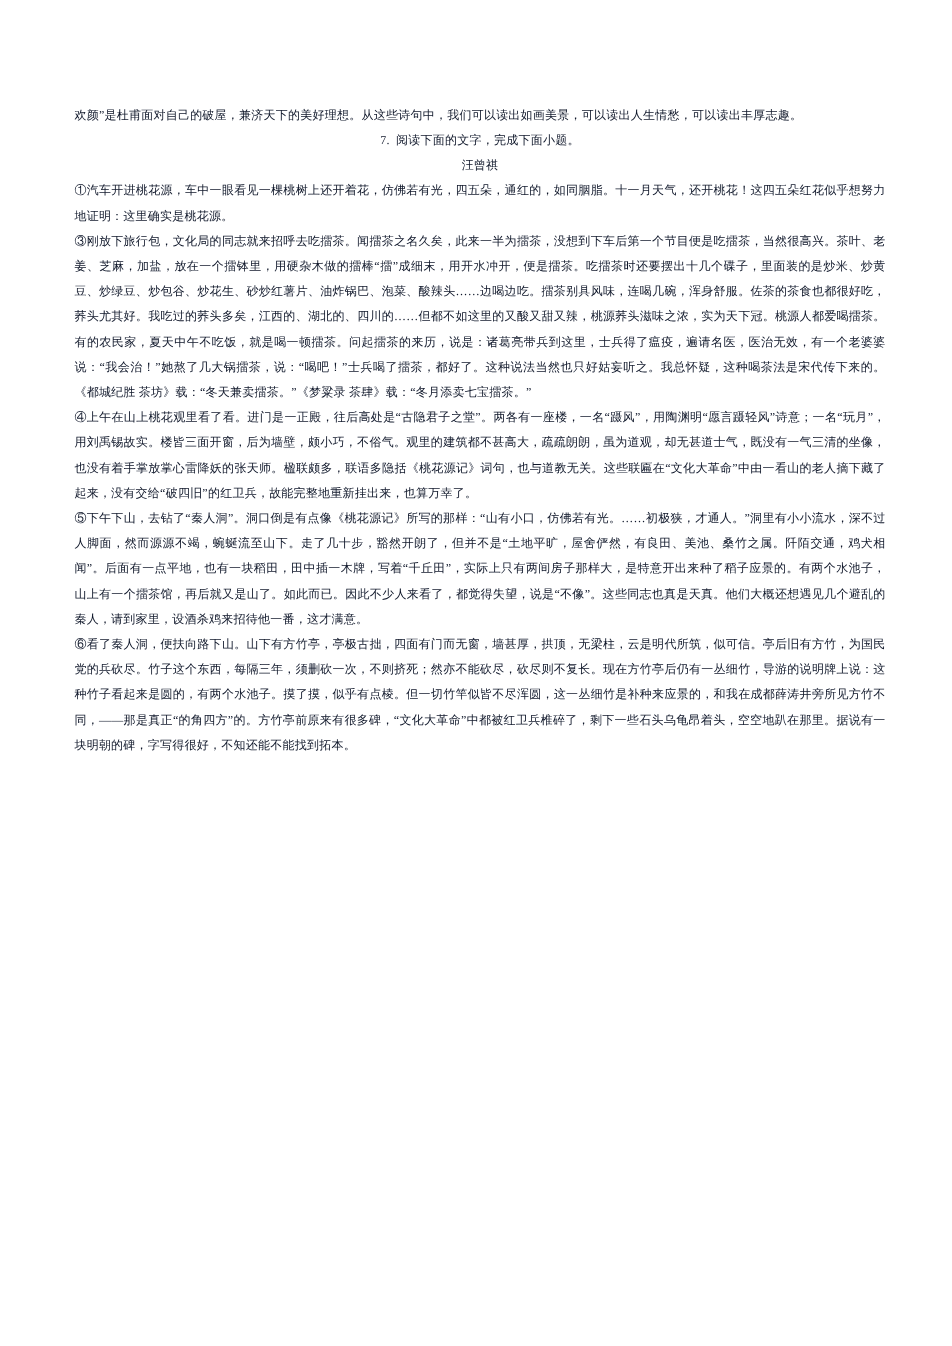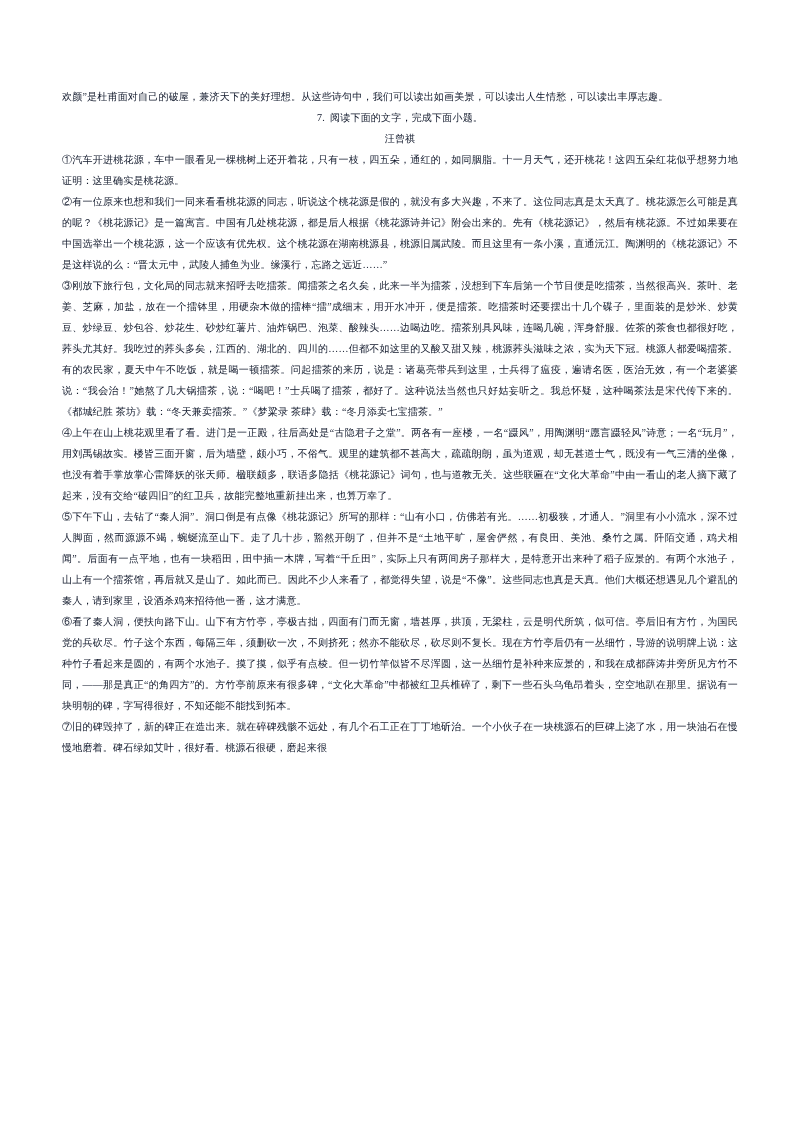--- a/index.html
+++ b/index.html
@@ -41,28 +41,26 @@
 <div class="page">
   <div class="doc">
 
     <p>欢颜”是杜甫面对自己的破屋，兼济天下的美好理想。从这些诗句中，我们可以读出如画美景，可以读出人生情愁，可以读出丰厚志趣。</p>
 
     <p class="single-line"><span>7.</span> <span>阅读下面的文字，完成下面小题。</span></p>
 
 
     <p class="single-line">汪曾祺</p>
 
-    <p>①汽车开进桃花源，车中一眼看见一棵桃树上还开着花，只有一枝，四五朵，通红的，如同胭脂。十一月天气，还开桃花！这四五朵红花似乎想努力地证明：这里确实是桃花源。</p>
+    <p>①汽车开进桃花源，车中一眼看见一棵桃树上还开着花，仿佛若有光，四五朵，通红的，如同胭脂。十一月天气，还开桃花！这四五朵红花似乎想努力地证明：这里确实是桃花源。</p>
 
-    <p>②有一位原来也想和我们一同来看看桃花源的同志，听说这个桃花源是假的，就没有多大兴趣，不来了。这位同志真是太天真了。桃花源怎么可能是真的呢？《桃花源记》是一篇寓言。中国有几处桃花源，都是后人根据《桃花源诗并记》附会出来的。先有《桃花源记》，然后有桃花源。不过如果要在中国选举出一个桃花源，这一个应该有优先权。这个桃花源在湖南桃源县，桃源旧属武陵。而且这里有一条小溪，直通沅江。陶渊明的《桃花源记》不是这样说的么：“晋太元中，武陵人捕鱼为业。缘溪行，忘路之远近……”</p>
 
     <p>③刚放下旅行包，文化局的同志就来招呼去吃擂茶。闻擂茶之名久矣，此来一半为擂茶，没想到下车后第一个节目便是吃擂茶，当然很高兴。茶叶、老姜、芝麻，加盐，放在一个擂钵里，用硬杂木做的擂棒“擂”成细末，用开水冲开，便是擂茶。吃擂茶时还要摆出十几个碟子，里面装的是炒米、炒黄豆、炒绿豆、炒包谷、炒花生、砂炒红薯片、油炸锅巴、泡菜、酸辣头……边喝边吃。擂茶别具风味，连喝几碗，浑身舒服。佐茶的茶食也都很好吃，荞头尤其好。我吃过的荞头多矣，江西的、湖北的、四川的……但都不如这里的又酸又甜又辣，桃源荞头滋味之浓，实为天下冠。桃源人都爱喝擂茶。有的农民家，夏天中午不吃饭，就是喝一顿擂茶。问起擂茶的来历，说是：诸葛亮带兵到这里，士兵得了瘟疫，遍请名医，医治无效，有一个老婆婆说：“我会治！”她熬了几大锅擂茶，说：“喝吧！”士兵喝了擂茶，都好了。这种说法当然也只好姑妄听之。我总怀疑，这种喝茶法是宋代传下来的。《都城纪胜 茶坊》载：“冬天兼卖擂茶。”《梦粱录 茶肆》载：“冬月添卖七宝擂茶。”</p>
 
     <p>④上午在山上桃花观里看了看。进门是一正殿，往后高处是“古隐君子之堂”。两各有一座楼，一名“蹑风”，用陶渊明“愿言蹑轻风”诗意；一名“玩月”，用刘禹锡故实。楼皆三面开窗，后为墙壁，颇小巧，不俗气。观里的建筑都不甚高大，疏疏朗朗，虽为道观，却无甚道士气，既没有一气三清的坐像，也没有着手掌放掌心雷降妖的张天师。楹联颇多，联语多隐括《桃花源记》词句，也与道教无关。这些联匾在“文化大革命”中由一看山的老人摘下藏了起来，没有交给“破四旧”的红卫兵，故能完整地重新挂出来，也算万幸了。</p>
 
     <p>⑤下午下山，去钻了“秦人洞”。洞口倒是有点像《桃花源记》所写的那样：“山有小口，仿佛若有光。……初极狭，才通人。”洞里有小小流水，深不过人脚面，然而源源不竭，蜿蜒流至山下。走了几十步，豁然开朗了，但并不是“土地平旷，屋舍俨然，有良田、美池、桑竹之属。阡陌交通，鸡犬相闻”。后面有一点平地，也有一块稻田，田中插一木牌，写着“千丘田”，实际上只有两间房子那样大，是特意开出来种了稻子应景的。有两个水池子，山上有一个擂茶馆，再后就又是山了。如此而已。因此不少人来看了，都觉得失望，说是“不像”。这些同志也真是天真。他们大概还想遇见几个避乱的秦人，请到家里，设酒杀鸡来招待他一番，这才满意。</p>
 
     <p>⑥看了秦人洞，便扶向路下山。山下有方竹亭，亭极古拙，四面有门而无窗，墙甚厚，拱顶，无梁柱，云是明代所筑，似可信。亭后旧有方竹，为国民党的兵砍尽。竹子这个东西，每隔三年，须删砍一次，不则挤死；然亦不能砍尽，砍尽则不复长。现在方竹亭后仍有一丛细竹，导游的说明牌上说：这种竹子看起来是圆的，有两个水池子。摸了摸，似乎有点棱。但一切竹竿似皆不尽浑圆，这一丛细竹是补种来应景的，和我在成都薛涛井旁所见方竹不同，——那是真正“的角四方”的。方竹亭前原来有很多碑，“文化大革命”中都被红卫兵椎碎了，剩下一些石头乌龟昂着头，空空地趴在那里。据说有一块明朝的碑，字写得很好，不知还能不能找到拓本。</p>
 
-    <p>⑦旧的碑毁掉了，新的碑正在造出来。就在碎碑残骸不远处，有几个石工正在丁丁地斫治。一个小伙子在一块桃源石的巨碑上浇了水，用一块油石在慢慢地磨着。碑石绿如艾叶，很好看。桃源石很硬，磨起来很</p>
 
   </div>
 </div>
 
 </body></html>

